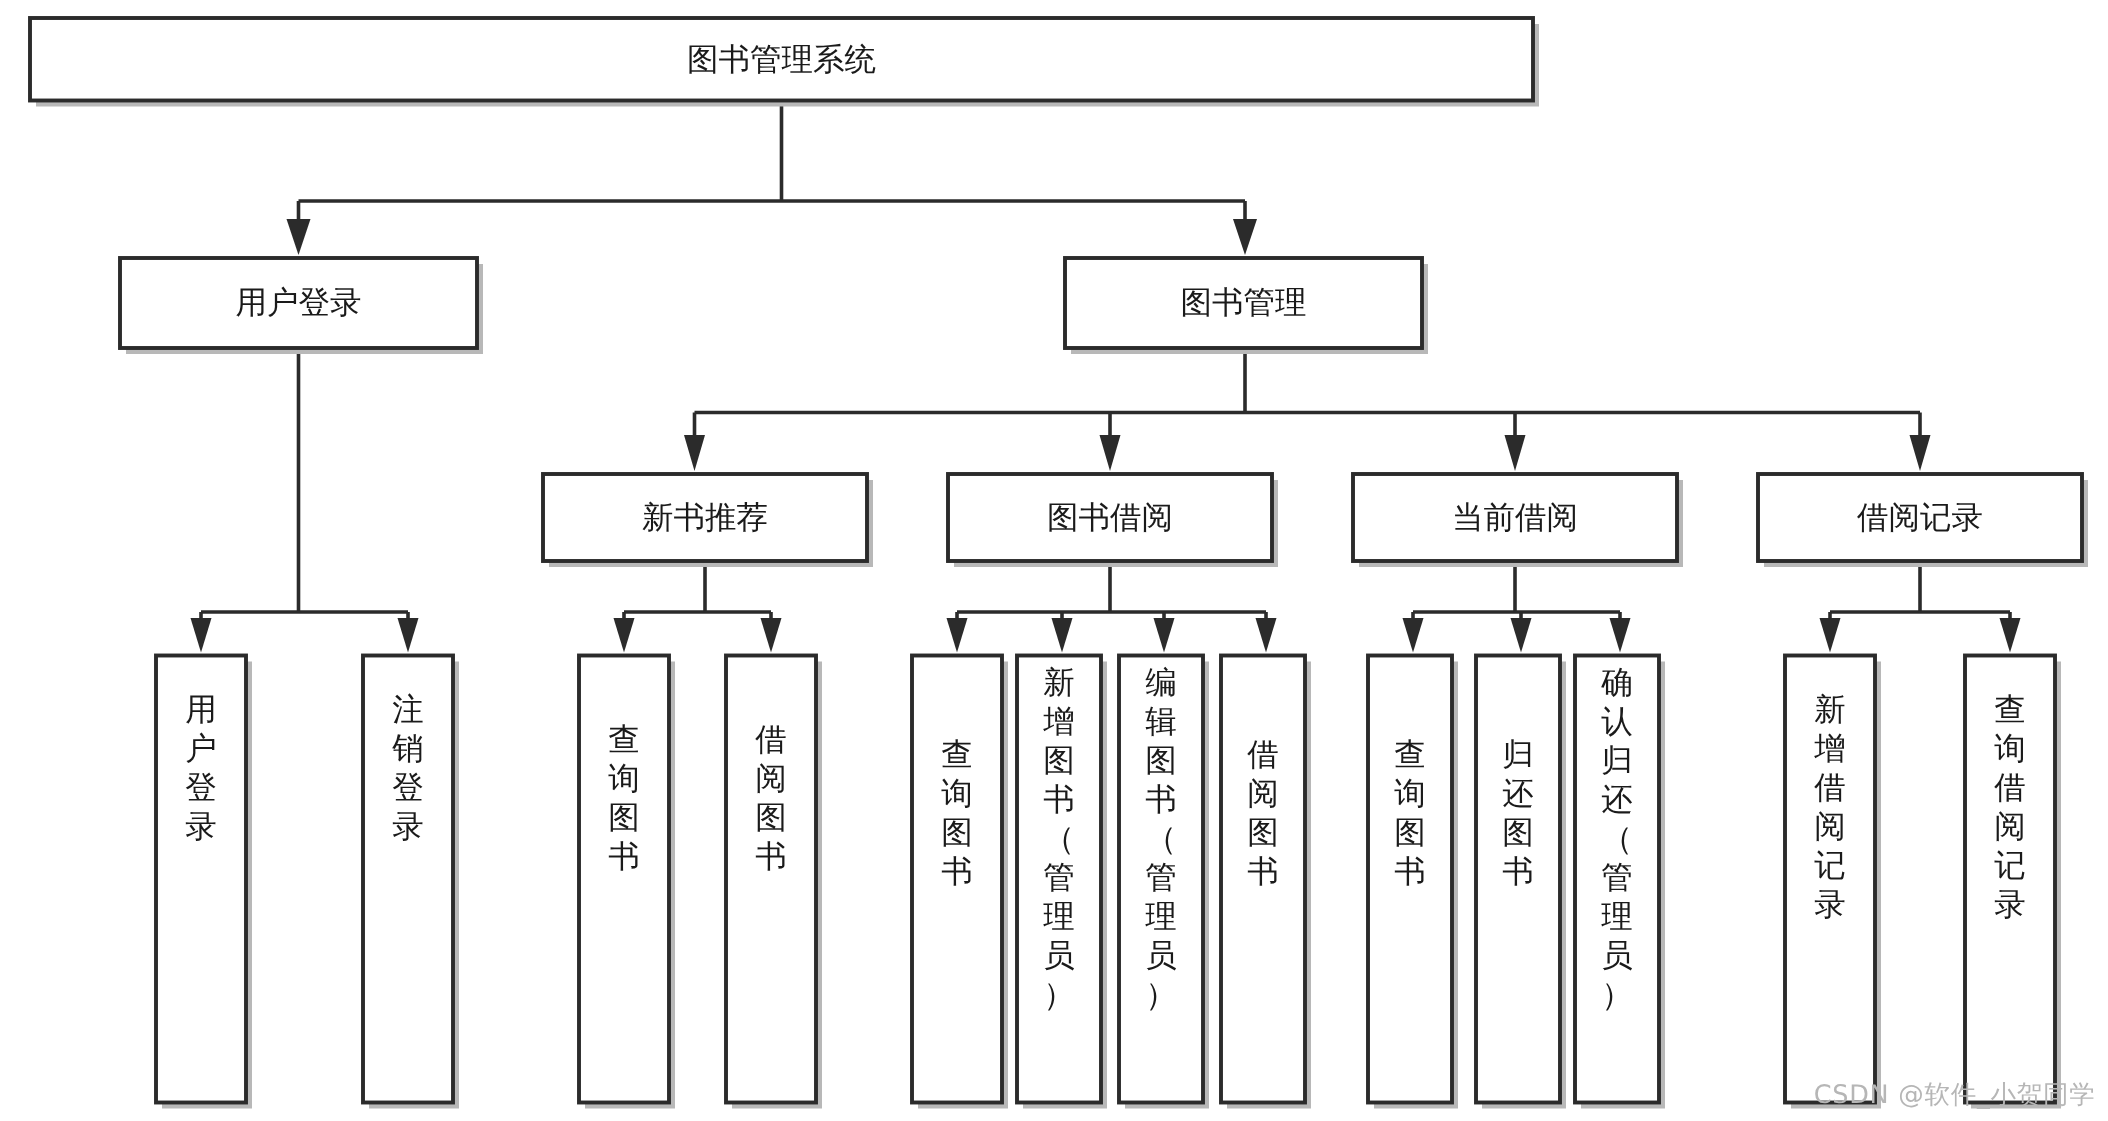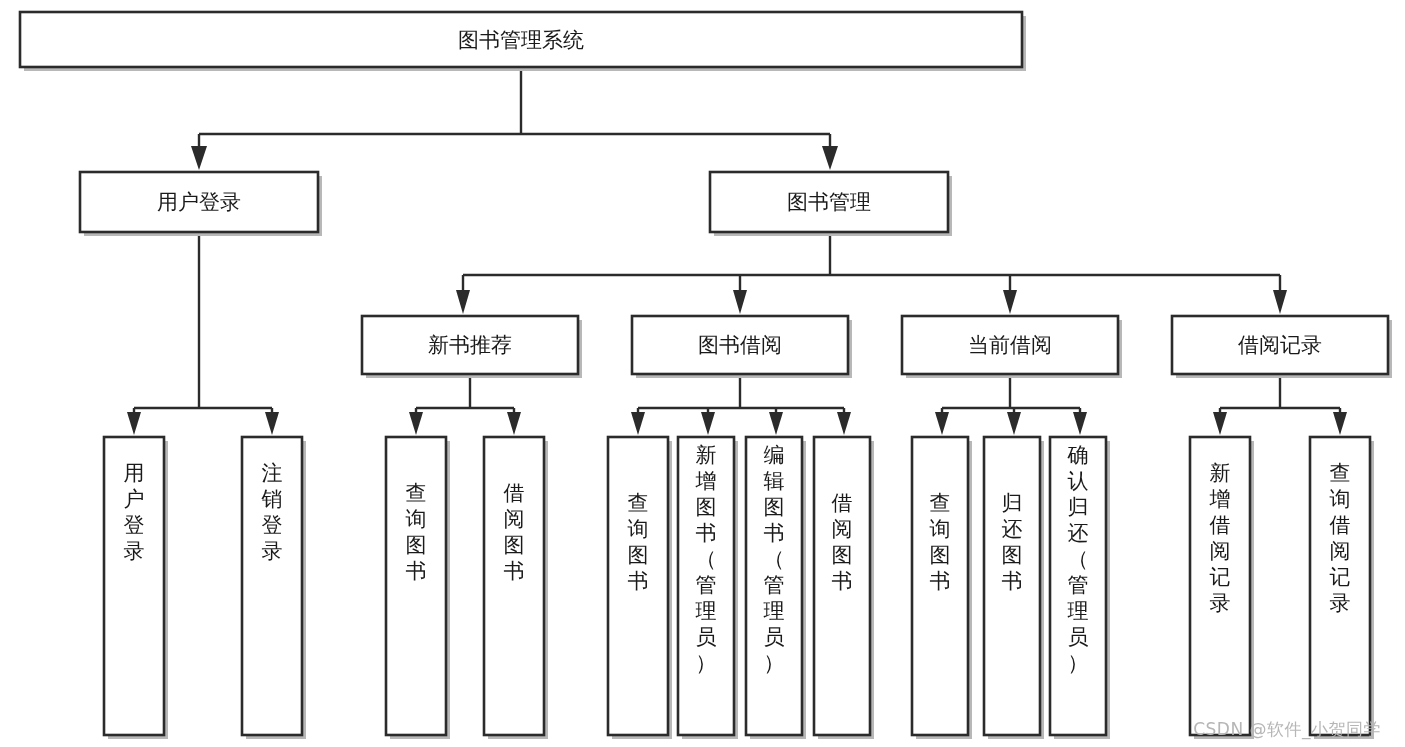--- a/index.html
+++ b/index.html
@@ -51,21 +51,21 @@
     dominant-baseline: middle;
   }
   .node-label-v {
     font-family: "DejaVu Sans", "Liberation Sans", sans-serif;
     font-size: 21px;
     fill: #1a1a1a;
     text-anchor: middle;
   }
   .watermark {
     position: absolute;
-    right: 24px;
+    right: 8px;
     bottom: 6px;
     font-family: "DejaVu Sans", "Liberation Sans", sans-serif;
     font-size: 17px;
     color: #b6b6b6;
     white-space: nowrap;
     letter-spacing: 0.5px;
   }
 </style>
 </head>
 <body>

